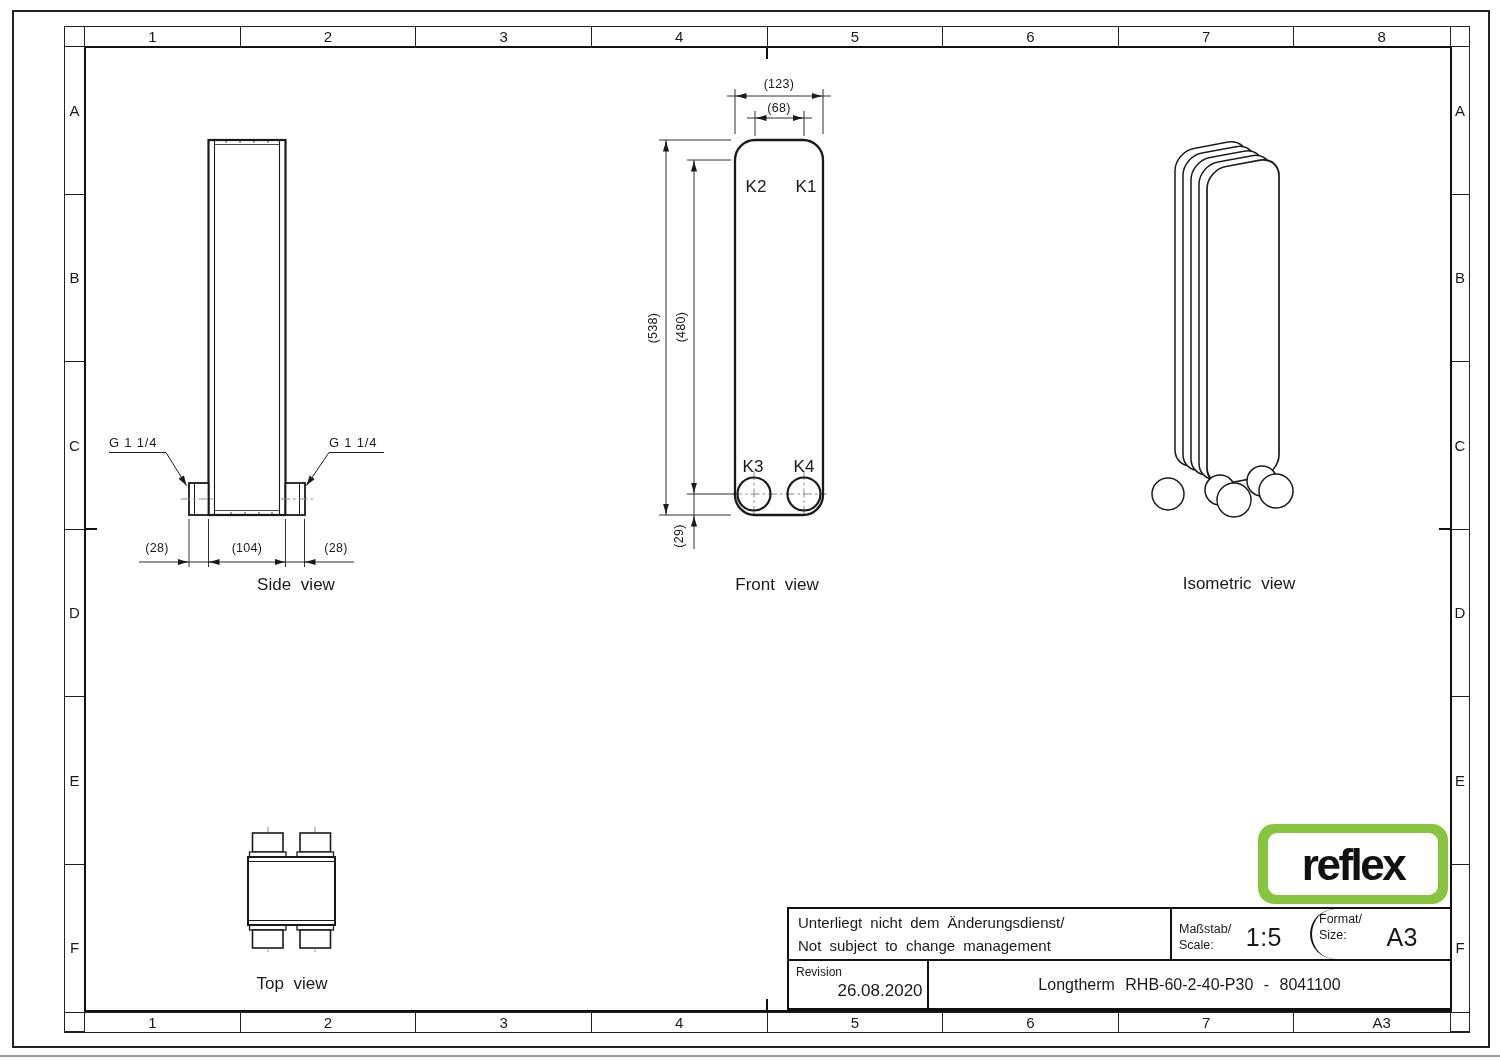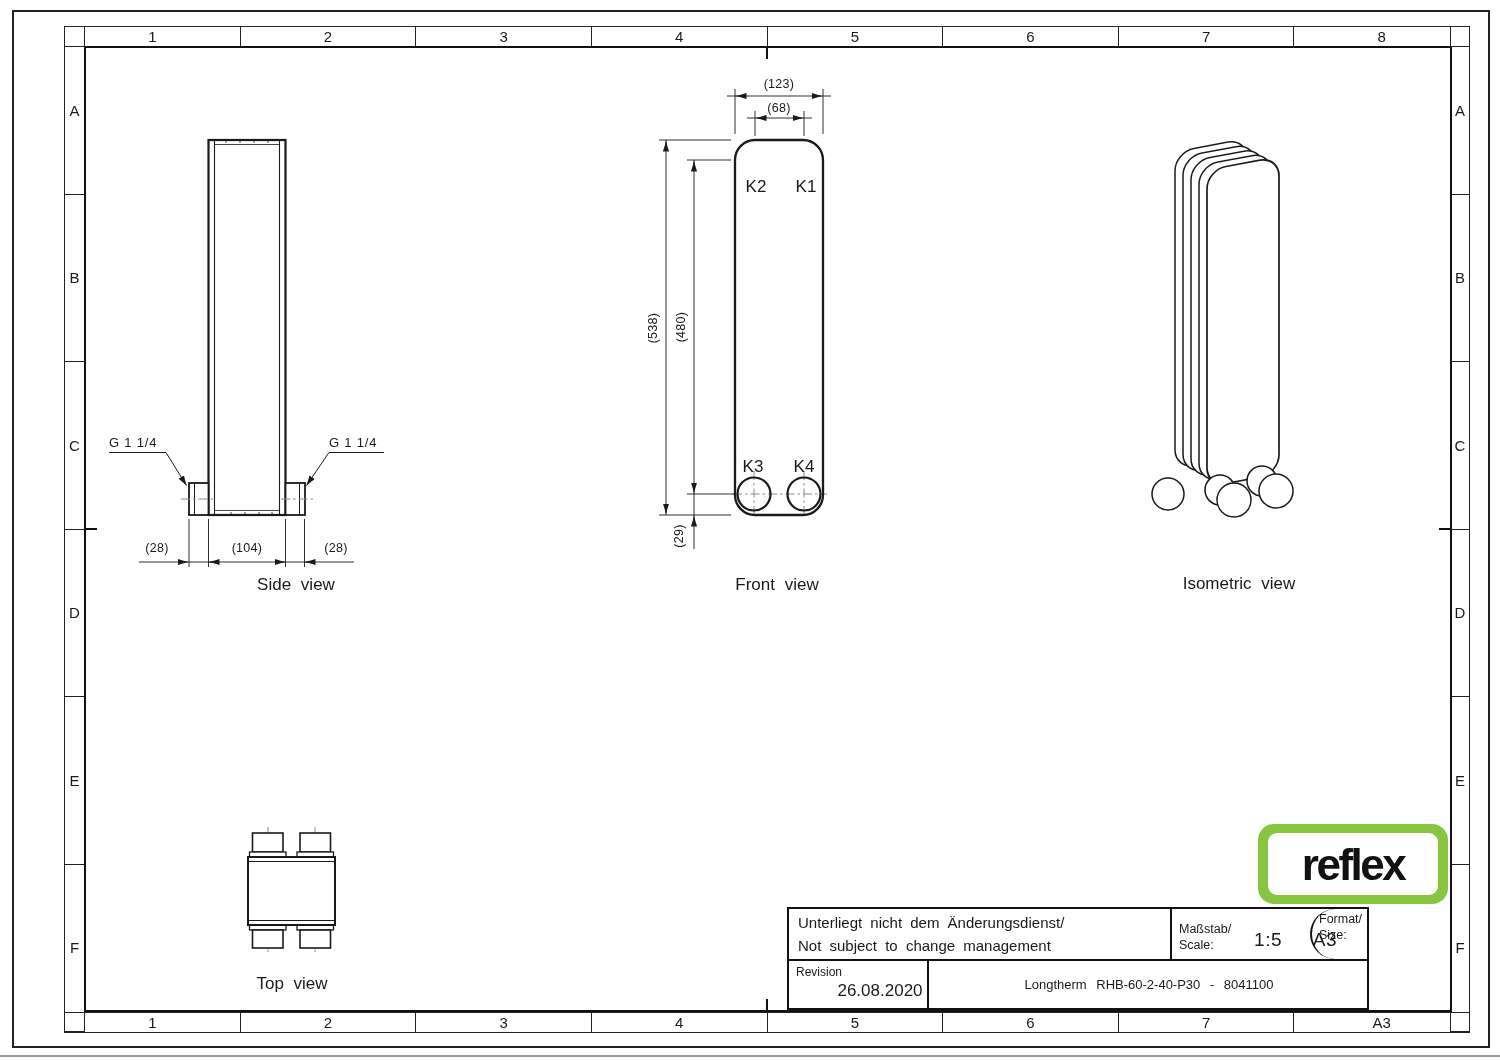--- a/index.html
+++ b/index.html
@@ -25,36 +25,36 @@
   .strip-left .cell,.strip-right .cell{border-bottom:1.5px solid #222;}
   .strip-left .cell:last-child,.strip-right .cell:last-child{border-bottom:none;}
 
   .tick{position:absolute;background:#111;}
   .tick-top{left:766px;top:46px;width:2px;height:13px;}
   .tick-bottom{left:766px;top:999px;width:2px;height:13px;}
   .tick-left{left:84px;top:528px;width:13px;height:2px;}
   .tick-right{left:1439px;top:528px;width:13px;height:2px;}
 
   
-  .title-block{position:absolute;left:787px;top:907px;width:582px;height:103px;
+  .title-block{position:absolute;left:787px;top:907px;width:665px;height:103px;
                border:2px solid #111;background:#fff;display:grid;grid-template-rows:52px 1fr;}
   .tb-row{display:flex;}
   .tb-row1{border-bottom:2px solid #111;}
   .tb-note{width:381px;padding:3px 9px;font-size:15px;line-height:1.5;word-spacing:4px;white-space:nowrap;}
   .tb-scale{width:140px;border-left:2px solid #111;position:relative;padding:12px 7px;
             font-size:12.5px;line-height:1.3;}
   .tb-format{flex:1;border-left:2px solid #111;position:relative;padding:2px 7px;
              font-size:12.5px;line-height:1.3;border-radius:25px;}
-  .tb-big{position:absolute;bottom:6px;font-size:19px;letter-spacing:0.5px;}
+  .tb-big{position:absolute;bottom:6px;font-size:25px;letter-spacing:0.5px;}
   .tb-scale .tb-big{right:28px;}
   .tb-format .tb-big{right:32px;}
   .tb-rev{width:138px;position:relative;padding:4px 7px;font-size:12px;}
   .tb-rev-date{position:absolute;left:0;right:0;bottom:7px;text-align:center;font-size:17px;margin-left:44px;}
   .tb-title{flex:1;border-left:2px solid #111;display:flex;align-items:center;justify-content:center;
-            font-size:13px;word-spacing:6px;white-space:nowrap;}
+            font-size:16px;word-spacing:6px;white-space:nowrap;}
 
   
   .logo{position:absolute;left:1258px;top:824px;width:190px;height:80px;}
 
   
   svg.drawing{position:absolute;left:0;top:0;}
   svg text{font-family:"Liberation Sans",sans-serif;stroke:none;fill:#1a1a1a;}
   .t-dim{font-size:12.5px;letter-spacing:0.3px;}
   .t-port{font-size:17px;}
   .t-view{font-size:17px;word-spacing:5px;}

